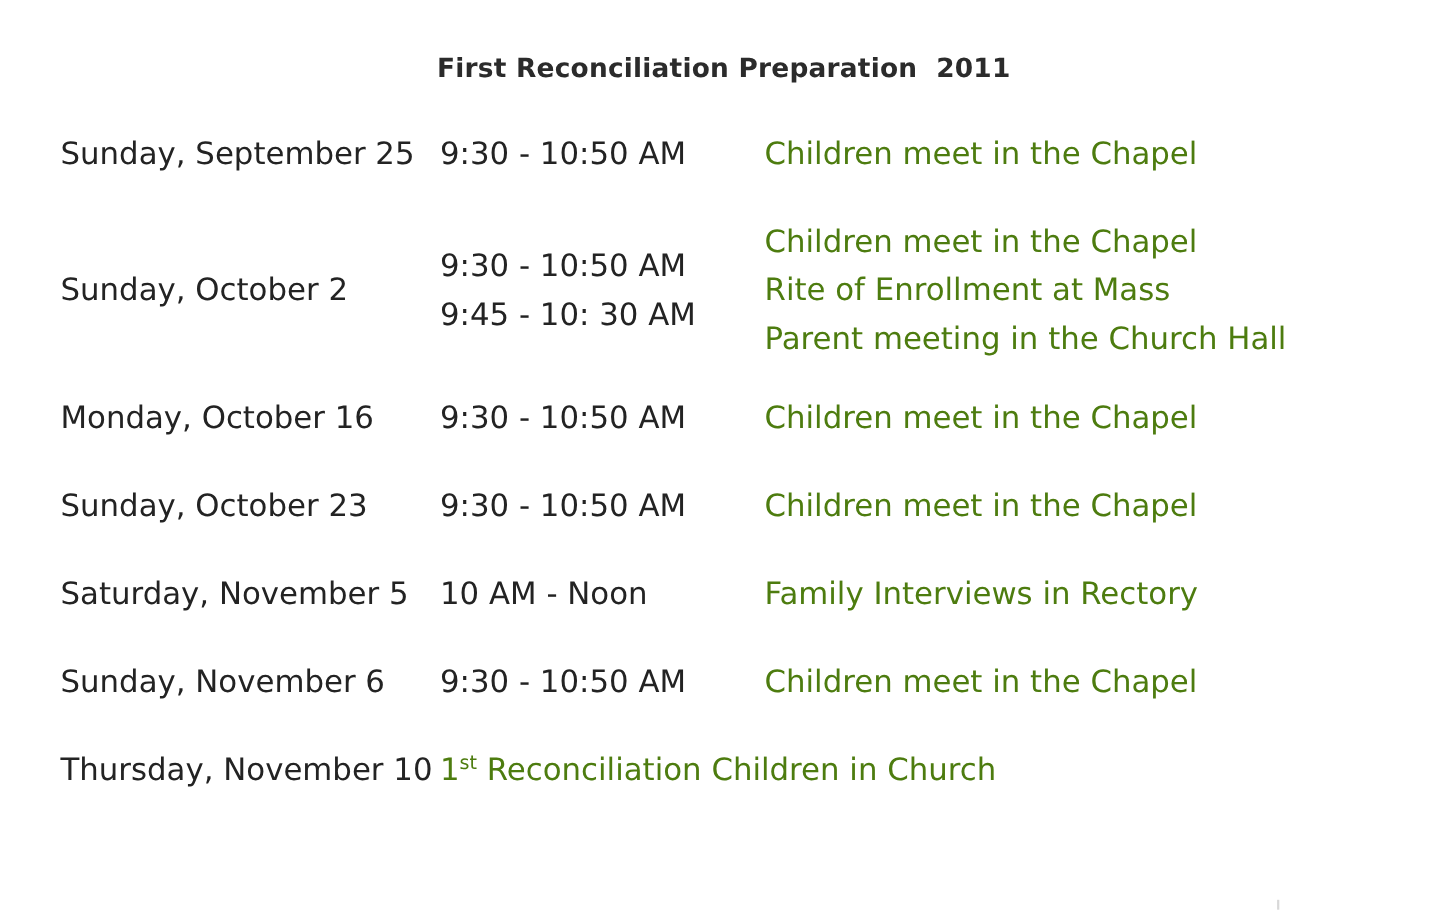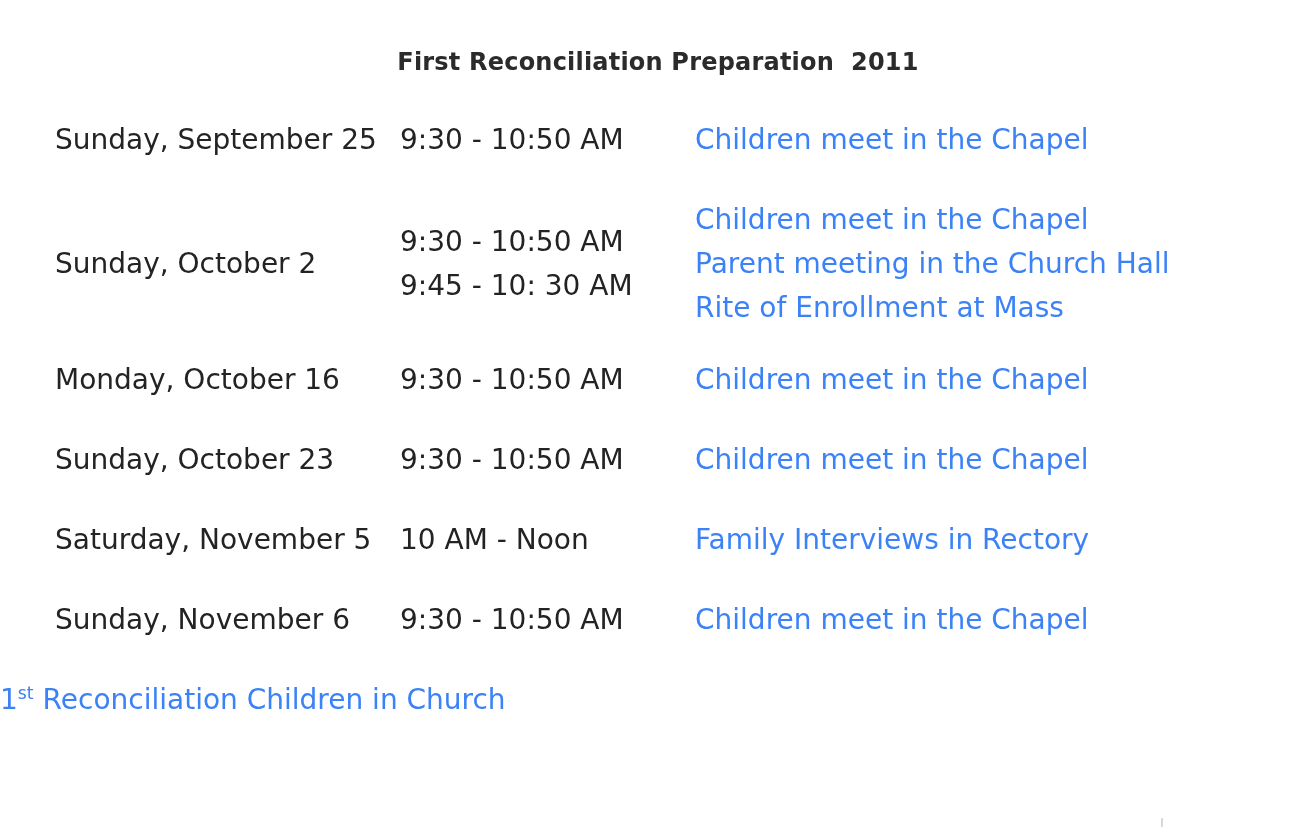--- a/index.html
+++ b/index.html
@@ -72,21 +72,21 @@
     line-height: 44px;
     color: #232323;
     white-space: nowrap;
   }
 
   .col-desc {
     flex: 1;
     box-sizing: border-box;
     font-size: 28px;
     line-height: 44px;
-    color: #3b82f6;
+    color: #4d7c0f;
     white-space: nowrap;
   }
 
   .line {
     display: block;
     height: 44px;
   }
 
   sup {
     font-size: 0.62em;
@@ -127,22 +127,22 @@
     <div class="sched-row multi">
       <div class="col-date">
         <span class="line">Sunday, October 2</span>
       </div>
       <div class="col-time">
         <span class="line">9:30 - 10:50 AM</span>
         <span class="line">9:45 - 10: 30 AM</span>
       </div>
       <div class="col-desc">
         <span class="line">Children meet in the Chapel</span>
+        <span class="line">Rite of Enrollment at Mass</span>
         <span class="line">Parent meeting in the Church Hall</span>
-        <span class="line">Rite of Enrollment at Mass</span>
       </div>
     </div>
 
     <div class="sched-row">
       <div class="col-date">
         <span class="line">Monday, October 16</span>
       </div>
       <div class="col-time">
         <span class="line">9:30 - 10:50 AM</span>
       </div>
@@ -181,20 +181,23 @@
       </div>
       <div class="col-time">
         <span class="line">9:30 - 10:50 AM</span>
       </div>
       <div class="col-desc">
         <span class="line">Children meet in the Chapel</span>
       </div>
     </div>
 
     <div class="sched-row">
+      <div class="col-date">
+        <span class="line">Thursday, November 10</span>
+      </div>
       <div class="col-desc">
         <span class="line"><span>1</span><sup>st</sup><span> Reconciliation Children in Church</span></span>
       </div>
     </div>
 
   </div>
 
   <div class="scan-mark"></div>
 
 </div>

